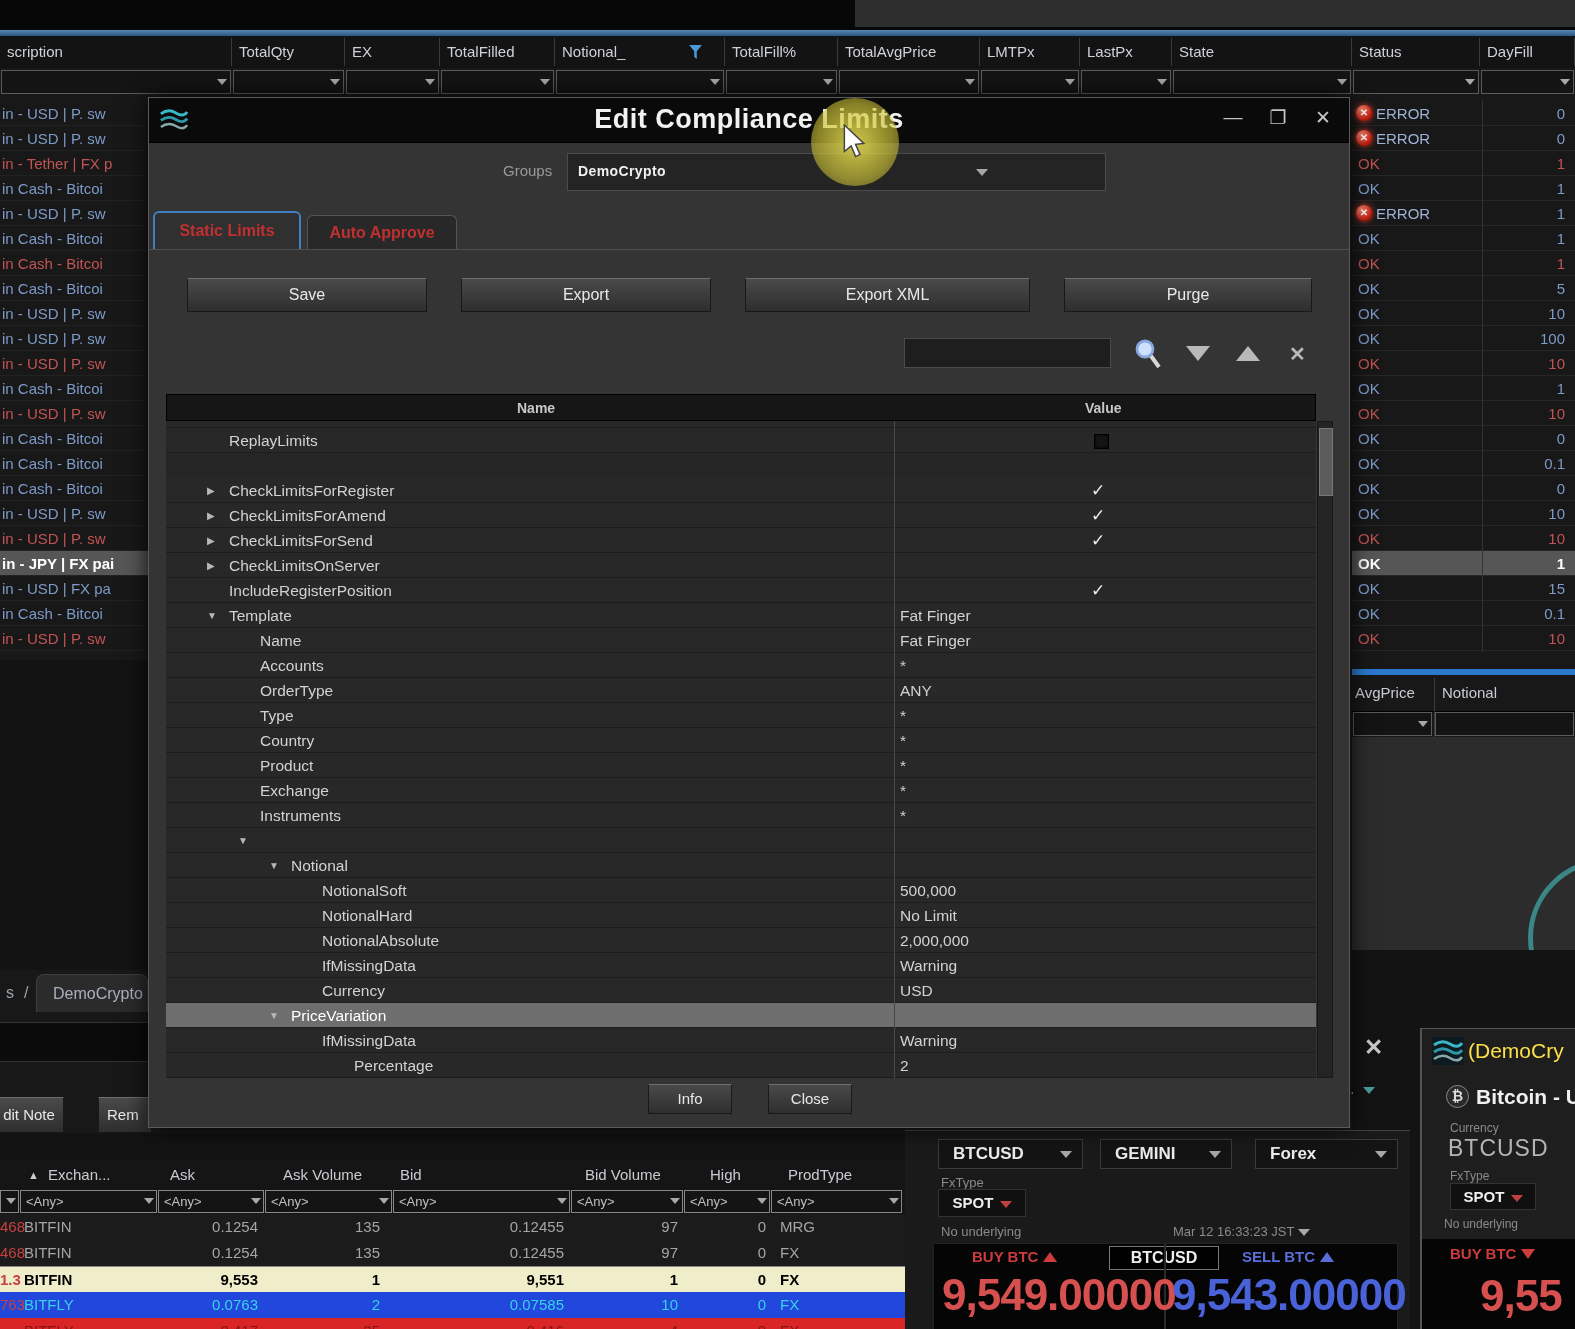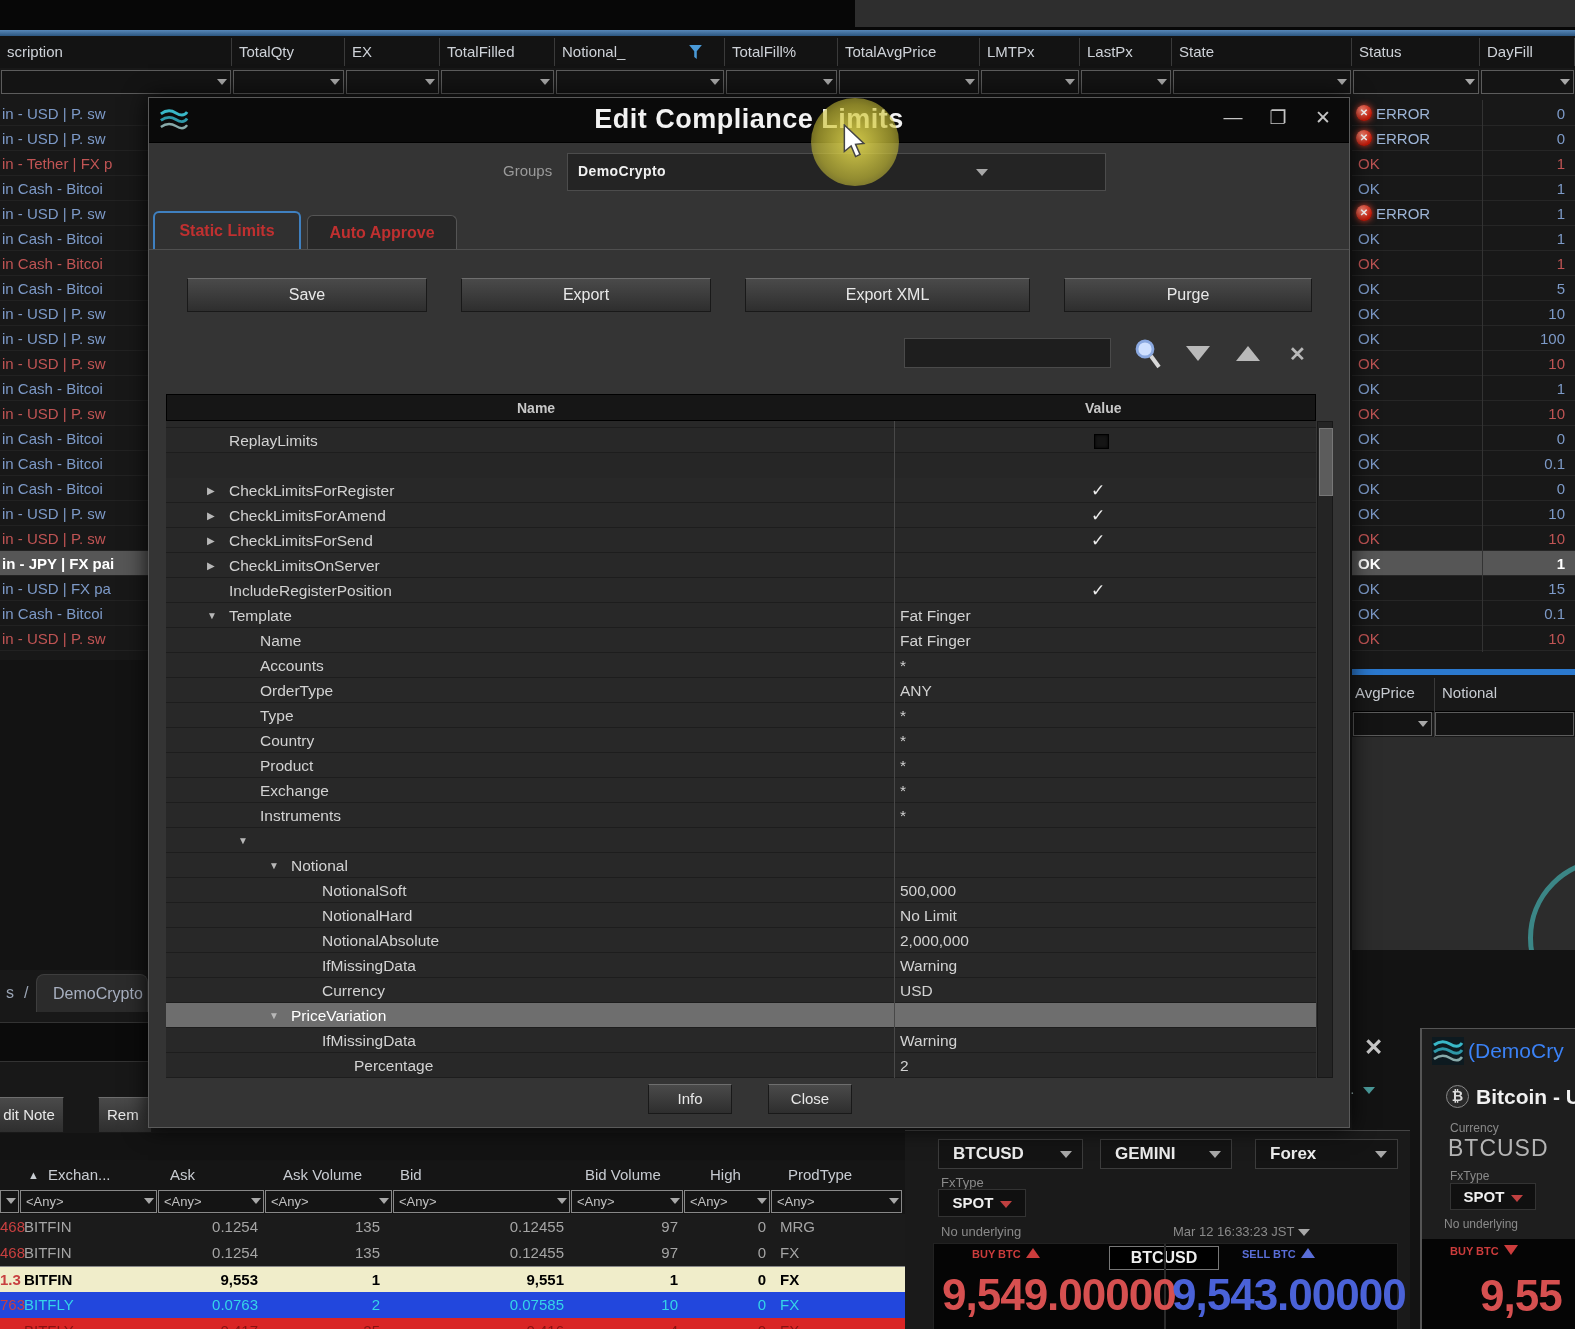--- a/index.html
+++ b/index.html
@@ -78,31 +78,31 @@
   .m-yellow{background:#f0edca;color:#000;font-weight:bold;border-top:1px solid #888;border-bottom:1px solid #888;}
   .m-blue{background:#2247dd;color:#35d4e8;}
   .m-red{background:#d92525;color:#8a1212;}
   .m-px{color:#c84040;}
   
   #quote{left:905px;top:1130px;width:505px;height:199px;background:#1a1a1a;border-top:1px solid #444;}
   .qdd{position:absolute;top:8px;height:30px;background:#141414;border:1px solid #3c3c3c;box-sizing:border-box;color:#ececec;font-weight:bold;font-size:17px;line-height:28px;padding-left:14px;}
   .qsm{position:absolute;font-size:13px;color:#8a8a8a;}
   .chip{position:absolute;background:#101010;border:1px solid #333;color:#f0f0f0;font-weight:bold;font-size:15px;text-align:center;box-sizing:border-box;}
   .ticker{position:absolute;left:28px;top:112px;width:465px;height:87px;background:#050505;border:1px solid #222;box-sizing:border-box;}
-  .tk-lbl{position:absolute;top:4px;font-size:11px;font-weight:bold;white-space:nowrap;}
+  .tk-lbl{position:absolute;top:4px;font-size:15px;font-weight:bold;white-space:nowrap;}
   .tk-buy{color:#cc3c3c;} .tk-sell{color:#5a6ed8;}
   .tk-tri-up{display:inline-block;width:0;height:0;border-left:7px solid transparent;border-right:7px solid transparent;border-bottom:10px solid currentColor;margin-left:5px;}
   .tk-tri-dn{display:inline-block;width:0;height:0;border-left:7px solid transparent;border-right:7px solid transparent;border-top:10px solid currentColor;margin-left:5px;}
   .tk-chip{position:absolute;left:175px;top:2px;width:110px;height:24px;background:#000;border:1px solid #777;color:#eee;font-weight:bold;font-size:16px;text-align:center;line-height:22px;box-sizing:border-box;}
   .px-big{position:absolute;top:26px;font-size:44px;font-weight:bold;letter-spacing:-1px;white-space:nowrap;}
   .px-buy{color:#d65050;} .px-sell{color:#4a62d8;}
   .tk-div{position:absolute;left:230px;top:0;width:2px;height:87px;background:#2a2a2a;}
   
   #mini{left:1420px;top:1028px;width:155px;height:301px;background:#1e1e1e;border-left:2px solid #555;border-top:1px solid #555;box-sizing:border-box;overflow:hidden;}
-  .mini-title{position:absolute;left:46px;top:10px;font-size:21px;color:#3b82f6;white-space:nowrap;}
+  .mini-title{position:absolute;left:46px;top:10px;font-size:21px;color:#fde047;white-space:nowrap;}
   .coin{position:absolute;left:24px;top:56px;width:21px;height:21px;border-radius:50%;background:#2a2a2a;border:1px solid #888;color:#ddd;font-size:14px;font-weight:bold;text-align:center;line-height:21px;}
   .mini-instr{position:absolute;left:54px;top:56px;font-size:21px;font-weight:bold;color:#f0f0f0;white-space:nowrap;}
   .mini-sm{position:absolute;font-size:12px;color:#8a8a8a;}
   .mini-cur{position:absolute;left:26px;top:106px;font-size:23px;color:#b4b4b4;letter-spacing:1px;}
   .mini-ticker{position:absolute;left:0;top:210px;width:155px;height:91px;background:#050505;}
   
   .close-x{font-size:23px;color:#c8c8c8;font-weight:bold;}
   .more-dots{font-size:15px;color:#9ab0b0;letter-spacing:2px;}
   .cursor-hl{left:811px;top:98px;width:88px;height:88px;border-radius:50%;background:radial-gradient(circle,rgba(228,218,80,.9) 0%,rgba(205,195,55,.65) 60%,rgba(205,195,55,.25) 100%);z-index:60;}
   .cursor-arrow{left:842px;top:124px;z-index:61;}

